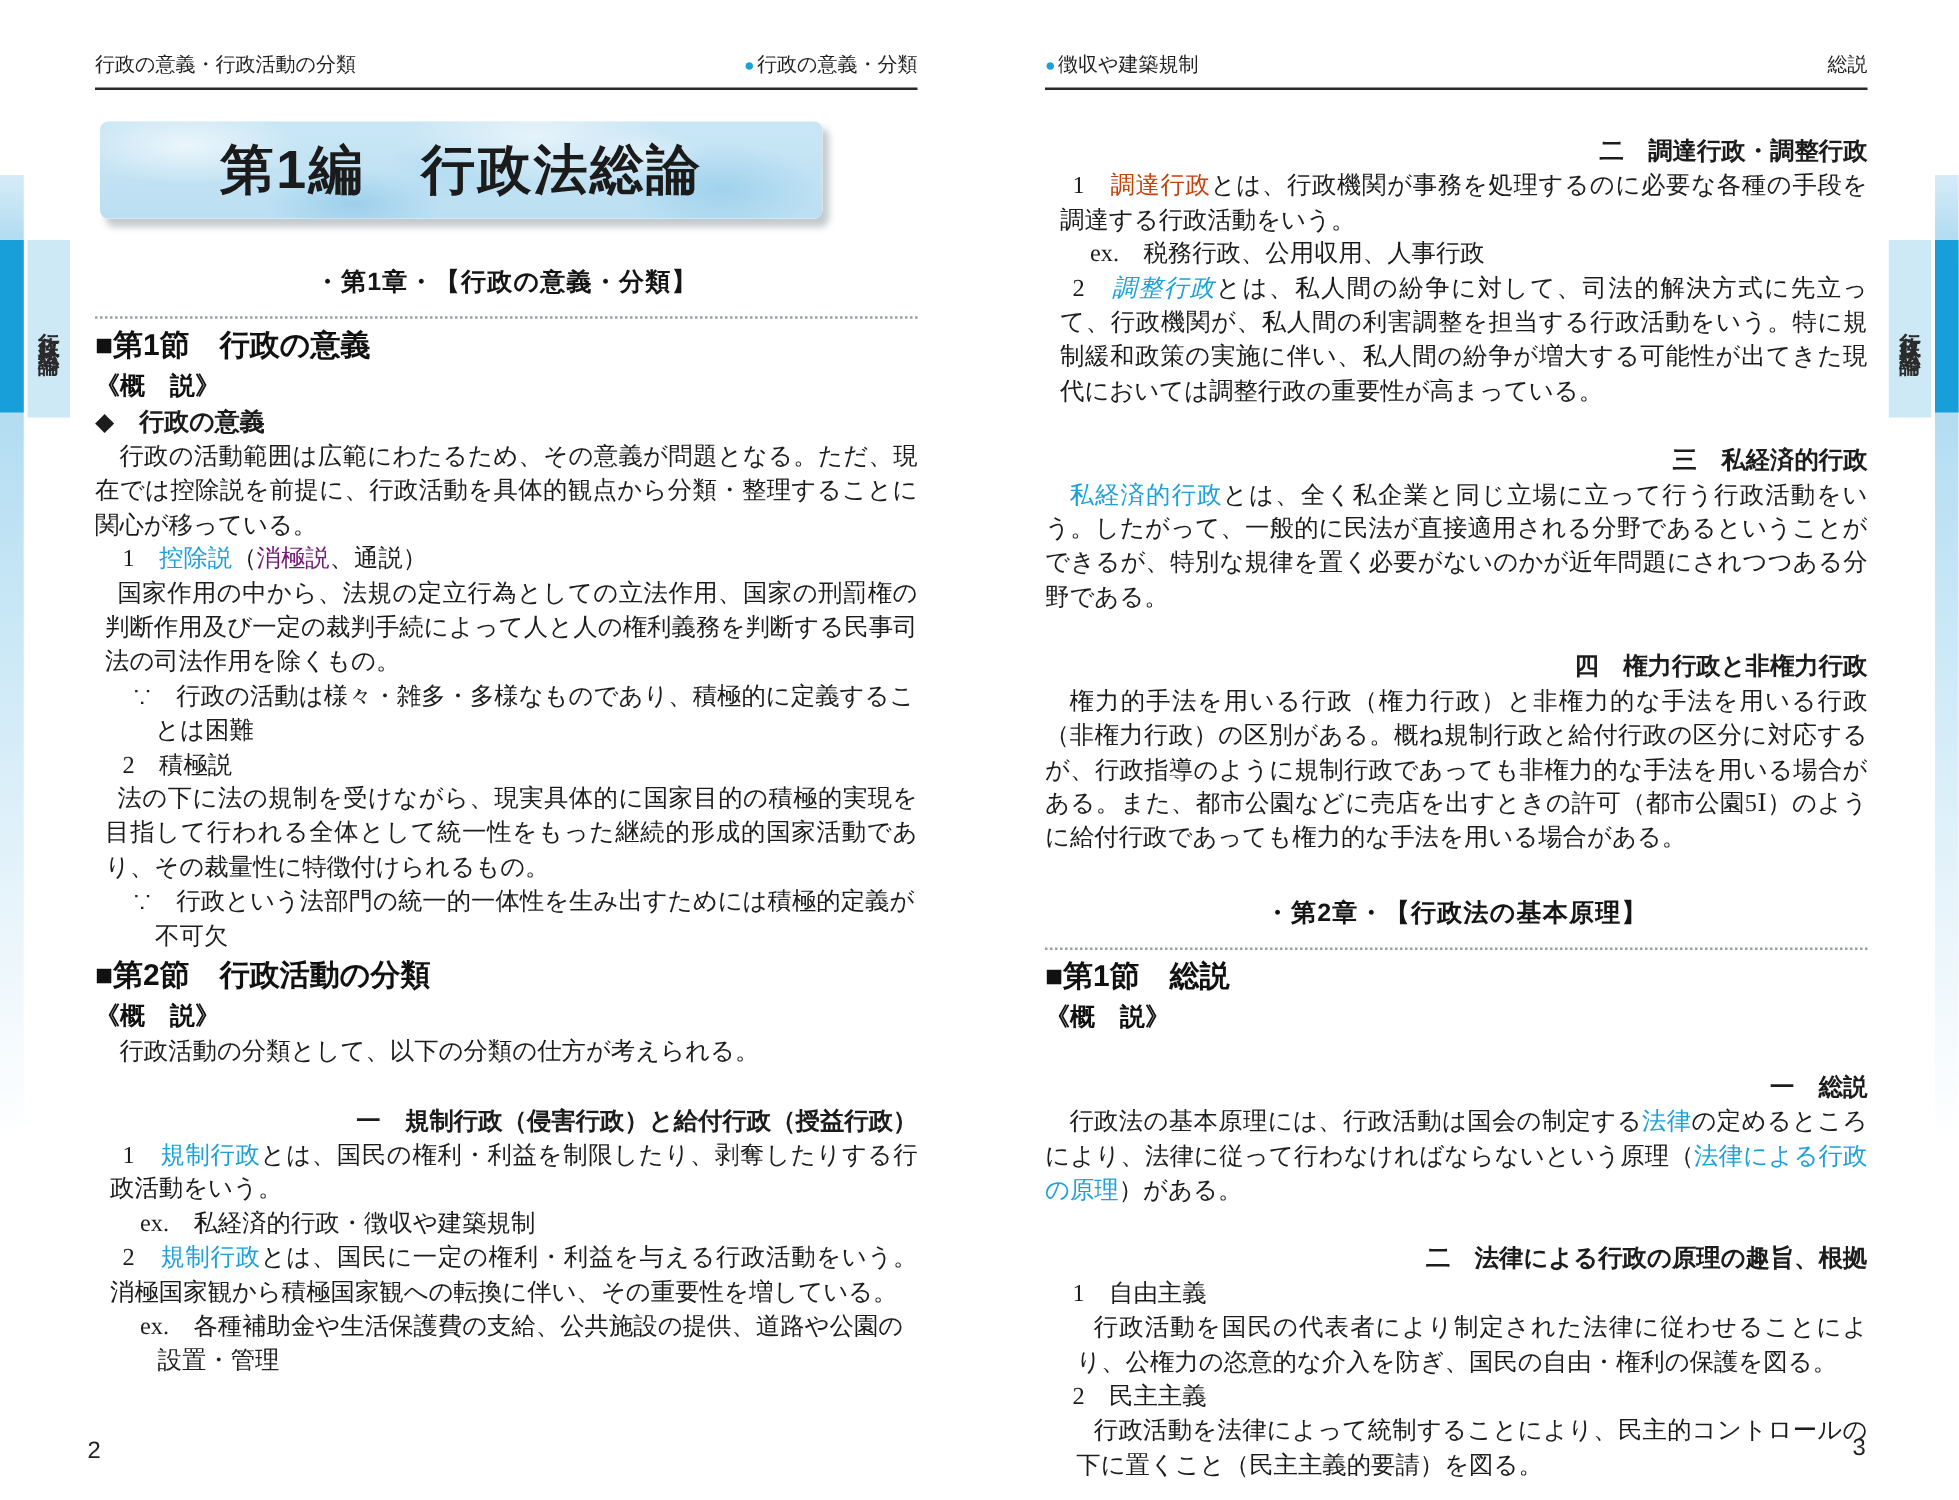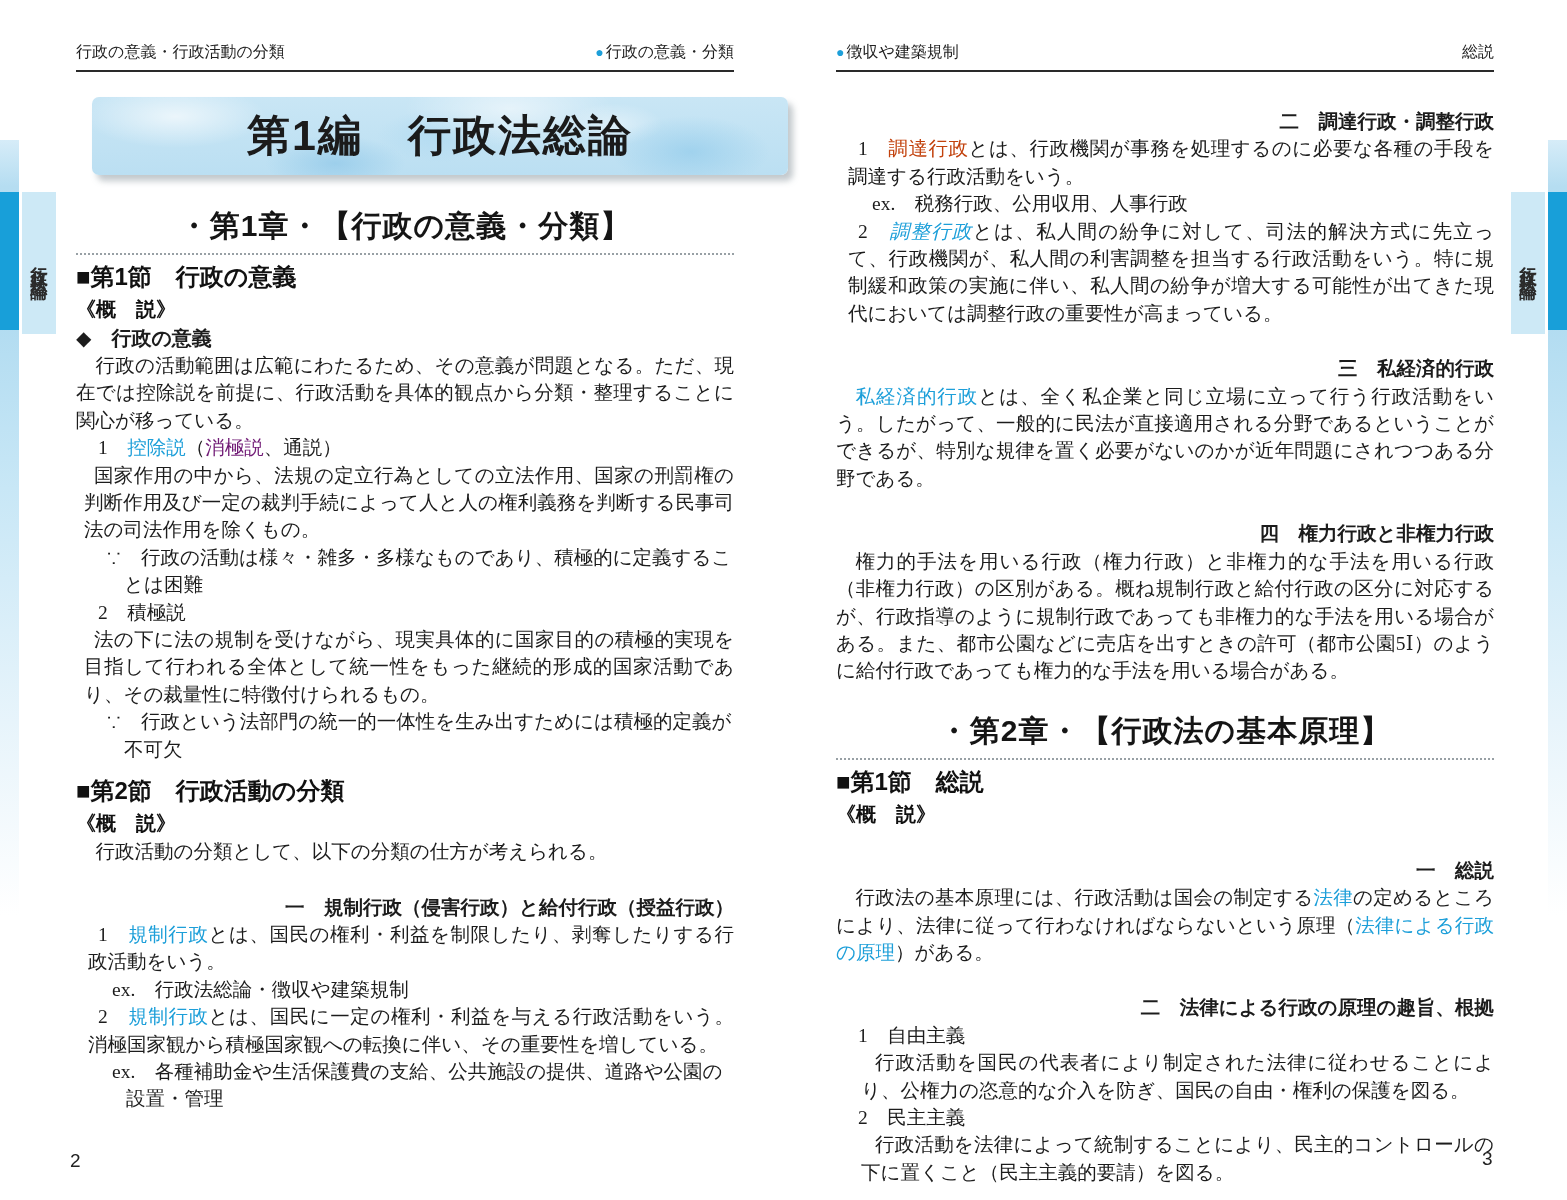--- a/index.html
+++ b/index.html
@@ -31,21 +31,21 @@
   .page-header{
     position:absolute;top:42px;left:0;width:100%;
     display:flex;justify-content:space-between;align-items:flex-end;
     font-family:"Liberation Sans","DejaVu Sans",sans-serif;
     font-size:16px;color:#222;
     border-bottom:2px solid #2a2a2a;padding-bottom:7px;
   }
   .hdr-bullet{font-size:14px;margin-right:2px;}
   
   .banner{
-    position:absolute;top:97px;left:16px;width:696px;height:78px;
+    position:absolute;top:97px;left:4px;width:578px;height:78px;
     border-radius:7px;
     background:
       radial-gradient(ellipse 130px 45px at 12% 25%, rgba(255,255,255,0.65), rgba(255,255,255,0) 70%),
       radial-gradient(ellipse 100px 40px at 35% 85%, rgba(125,190,228,0.50), rgba(255,255,255,0) 70%),
       radial-gradient(ellipse 150px 55px at 60% 15%, rgba(255,255,255,0.55), rgba(255,255,255,0) 70%),
       radial-gradient(ellipse 110px 50px at 86% 70%, rgba(135,198,233,0.55), rgba(255,255,255,0) 72%),
       radial-gradient(ellipse 90px 38px at 50% 50%, rgba(170,215,240,0.6), rgba(255,255,255,0) 70%),
       radial-gradient(ellipse 70px 30px at 75% 35%, rgba(255,255,255,0.45), rgba(255,255,255,0) 70%),
       linear-gradient(180deg,#c9e6f5,#bbdff2);
     box-shadow:5px 6px 6px rgba(105,120,130,0.40);
@@ -54,30 +54,30 @@
   .banner-title{
     font-family:"Liberation Sans","DejaVu Sans",sans-serif;
     font-size:43px;font-weight:900;color:#1b1b1b;letter-spacing:2px;
   }
   
   .content{position:absolute;left:0;width:658px;font-size:19.5px;line-height:27.4px;text-align:justify;}
   .lp .content{top:205px;}
   .rp .content{top:80px;}
   .chapter{
     font-family:"Liberation Sans","DejaVu Sans",sans-serif;
-    font-weight:900;font-size:30px;line-height:42px;text-align:center;
+    font-weight:900;font-size:20px;line-height:42px;text-align:center;
     letter-spacing:1px;color:#151515;
     border-bottom:2px dotted #98a0a5;padding-bottom:6px;margin-bottom:4px;
   }
   .chapter.second{margin-top:25px;}
   .sec-title{
     font-family:"Liberation Sans","DejaVu Sans",sans-serif;
     font-weight:900;font-size:24px;line-height:35px;color:#111;text-align:left;
   }
-  .sec-title.later{margin-top:10px;}
+  .sec-title.later{}
   .gaisetsu{
     font-family:"Liberation Sans","DejaVu Sans",sans-serif;
     font-weight:900;font-size:20px;line-height:30px;color:#111;text-align:left;
   }
   .diamond-item{font-weight:bold;font-size:20px;line-height:28px;text-align:left;}
   .kanji-item{font-weight:bold;line-height:27.4px;text-align:right;margin-top:28px;}
   .p-indent{text-indent:1em;}
   .num-item{padding-left:12px;text-indent:10px;}
   .sub-para{padding-left:8px;text-indent:10px;}
   .rp .sub-para{padding-left:25px;text-indent:14px;}
@@ -122,21 +122,21 @@
     <div class="sub-para">国家作用の中から、法規の定立行為としての立法作用、国家の刑罰権の判断作用及び一定の裁判手続によって人と人の権利義務を判断する民事司法の司法作用を除くもの。</div>
     <div class="because">∵　行政の活動は様々・雑多・多様なものであり、積極的に定義することは困難</div>
     <div class="num-item"><span>2　積極説</span></div>
     <div class="sub-para">法の下に法の規制を受けながら、現実具体的に国家目的の積極的実現を目指して行われる全体として統一性をもった継続的形成的国家活動であり、その裁量性に特徴付けられるもの。</div>
     <div class="because">∵　行政という法部門の統一的一体性を生み出すためには積極的定義が不可欠</div>
     <div class="sec-title later">■第2節　行政活動の分類</div>
     <div class="gaisetsu">《概　説》</div>
     <div class="p-indent">行政活動の分類として、以下の分類の仕方が考えられる。</div>
     <div class="kanji-item">一　規制行政（侵害行政）と給付行政（授益行政）</div>
     <div class="num-item"><span>1　</span><span style="color: rgb(29, 159, 217);">規制行政</span><span>とは、国民の権利・利益を制限したり、剥奪したりする行政活動をいう。</span></div>
-    <div class="ex">ex.　行政法総論・徴収や建築規制</div>
+    <div class="ex">ex.　私経済的行政・徴収や建築規制</div>
     <div class="num-item"><span>2　</span><span style="color: rgb(29, 159, 217);">規制行政</span><span>とは、国民に一定の権利・利益を与える行政活動をいう。消極国家観から積極国家観への転換に伴い、その重要性を増している。</span></div>
     <div class="ex">ex.　各種補助金や生活保護費の支給、公共施設の提供、道路や公園の設置・管理</div>
   </div>
 </div>
 
 <div class="col rp">
   <div class="page-header">
     <span><span class="hdr-bullet accent-text" style="color: rgb(29, 159, 217);">●</span><span>徴収や建築規制</span></span>
     <span>総説</span>
   </div>

